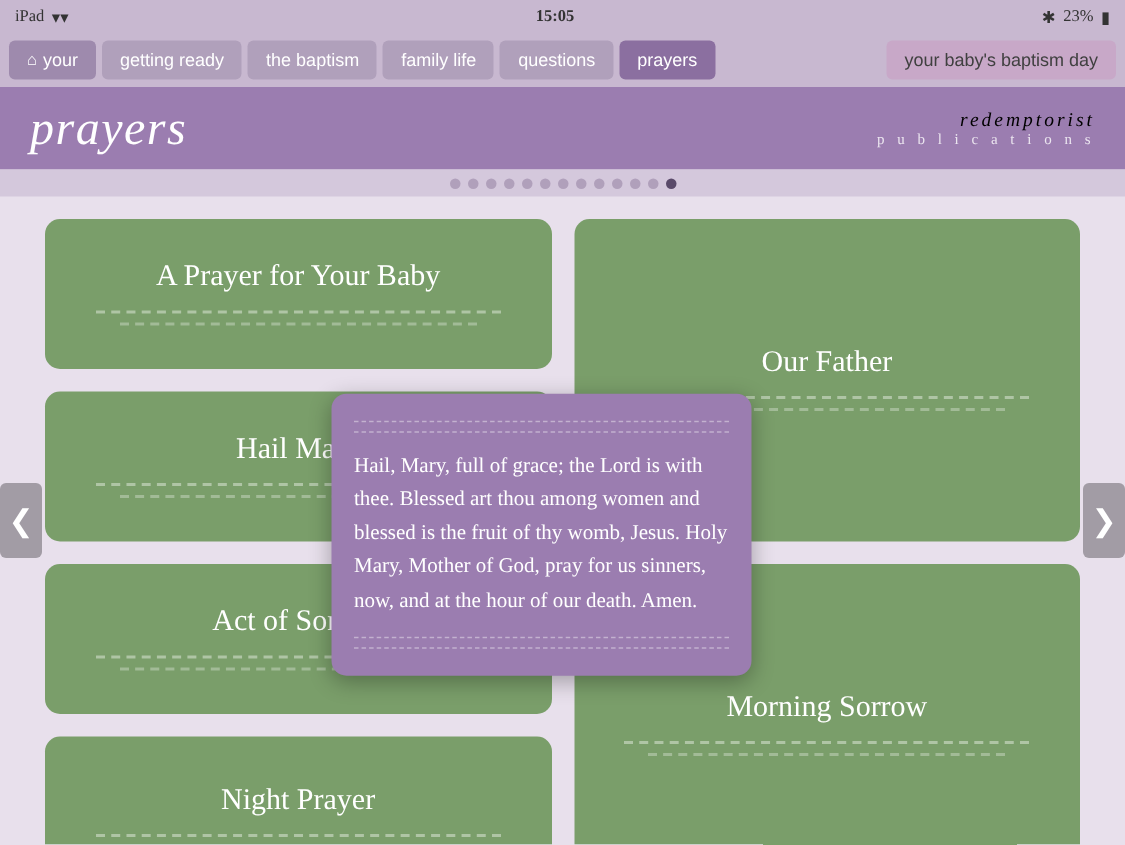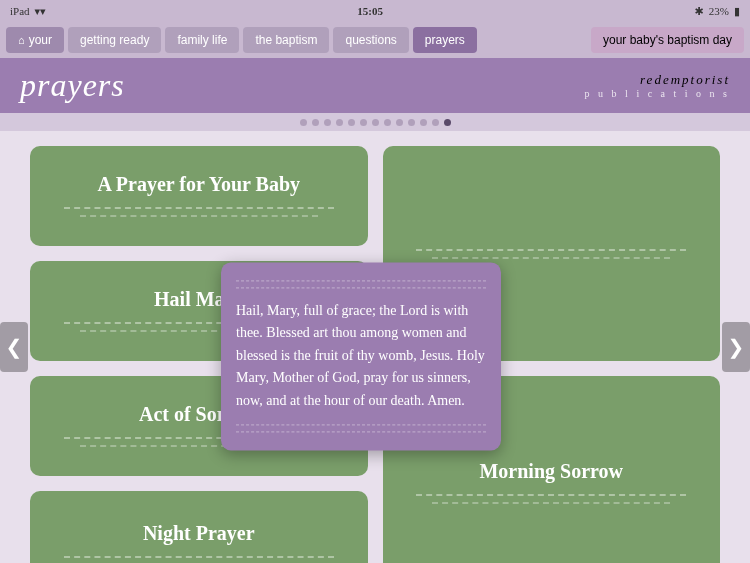--- a/index.html
+++ b/index.html
@@ -51,21 +51,21 @@
     }
     .nav-tab.active {
       background: #8b6fa0;
       color: #fff;
     }
     .nav-tab.home {
       background: #9e8aad;
     }
     .nav-tab.special {
       background: #c8a8c8;
-      color: #000000;
+      color: #404040;
     }
     .home-icon { margin-right: 4px; font-size: 11px; }
 
     
     .header {
       background: #9b7db0;
       height: 55px;
       display: flex;
       align-items: center;
       justify-content: space-between;
@@ -133,21 +133,21 @@
       flex-direction: column;
       align-items: center;
       justify-content: center;
       padding: 15px 10px;
       min-height: 100px;
       position: relative;
     }
     .prayer-card-title {
       color: #fff;
       font-size: 20px;
-      font-weight: bold;
+      font-weight: normal;
       text-align: center;
       margin-bottom: 8px;
     }
     .dashed-line {
       width: 85%;
       border-top: 2px dashed rgba(255,255,255,0.4);
       margin: 3px 0;
     }
     .dashed-line-2 {
       width: 75%;
@@ -235,24 +235,24 @@
 
 <div class="nav-bar">
   <button class="nav-tab home">
     <span class="home-icon">⌂</span>
     <span>your</span>
   </button>
   <button class="nav-tab">
     <span>getting ready</span>
   </button>
   <button class="nav-tab">
+    <span>the baptism</span>
+  </button>
+  <button class="nav-tab">
     <span>family life</span>
-  </button>
-  <button class="nav-tab">
-    <span>the baptism</span>
   </button>
   <button class="nav-tab">
     <span>questions</span>
   </button>
   <button class="nav-tab active">
     <span>prayers</span>
   </button>
   <button class="nav-tab special" style="margin-left: auto;">
     <span>your baby's baptism day</span>
   </button>
@@ -301,20 +301,21 @@
       <div class="dashed-line-2"></div>
     </div>
     <div class="prayer-card card-sm">
       <div class="prayer-card-title">Night Prayer</div>
       <div class="dashed-line"></div>
     </div>
   </div>
 
   <div class="right-col">
     <div class="prayer-card card-sm">
+      <div class="prayer-card-title">Our Father</div>
       <div class="dashed-line"></div>
       <div class="dashed-line-2"></div>
     </div>
     <div class="prayer-card card-sm">
       <div class="prayer-card-title">Morning Sorrow</div>
       <div class="dashed-line"></div>
       <div class="dashed-line-2"></div>
     </div>
   </div>
 

